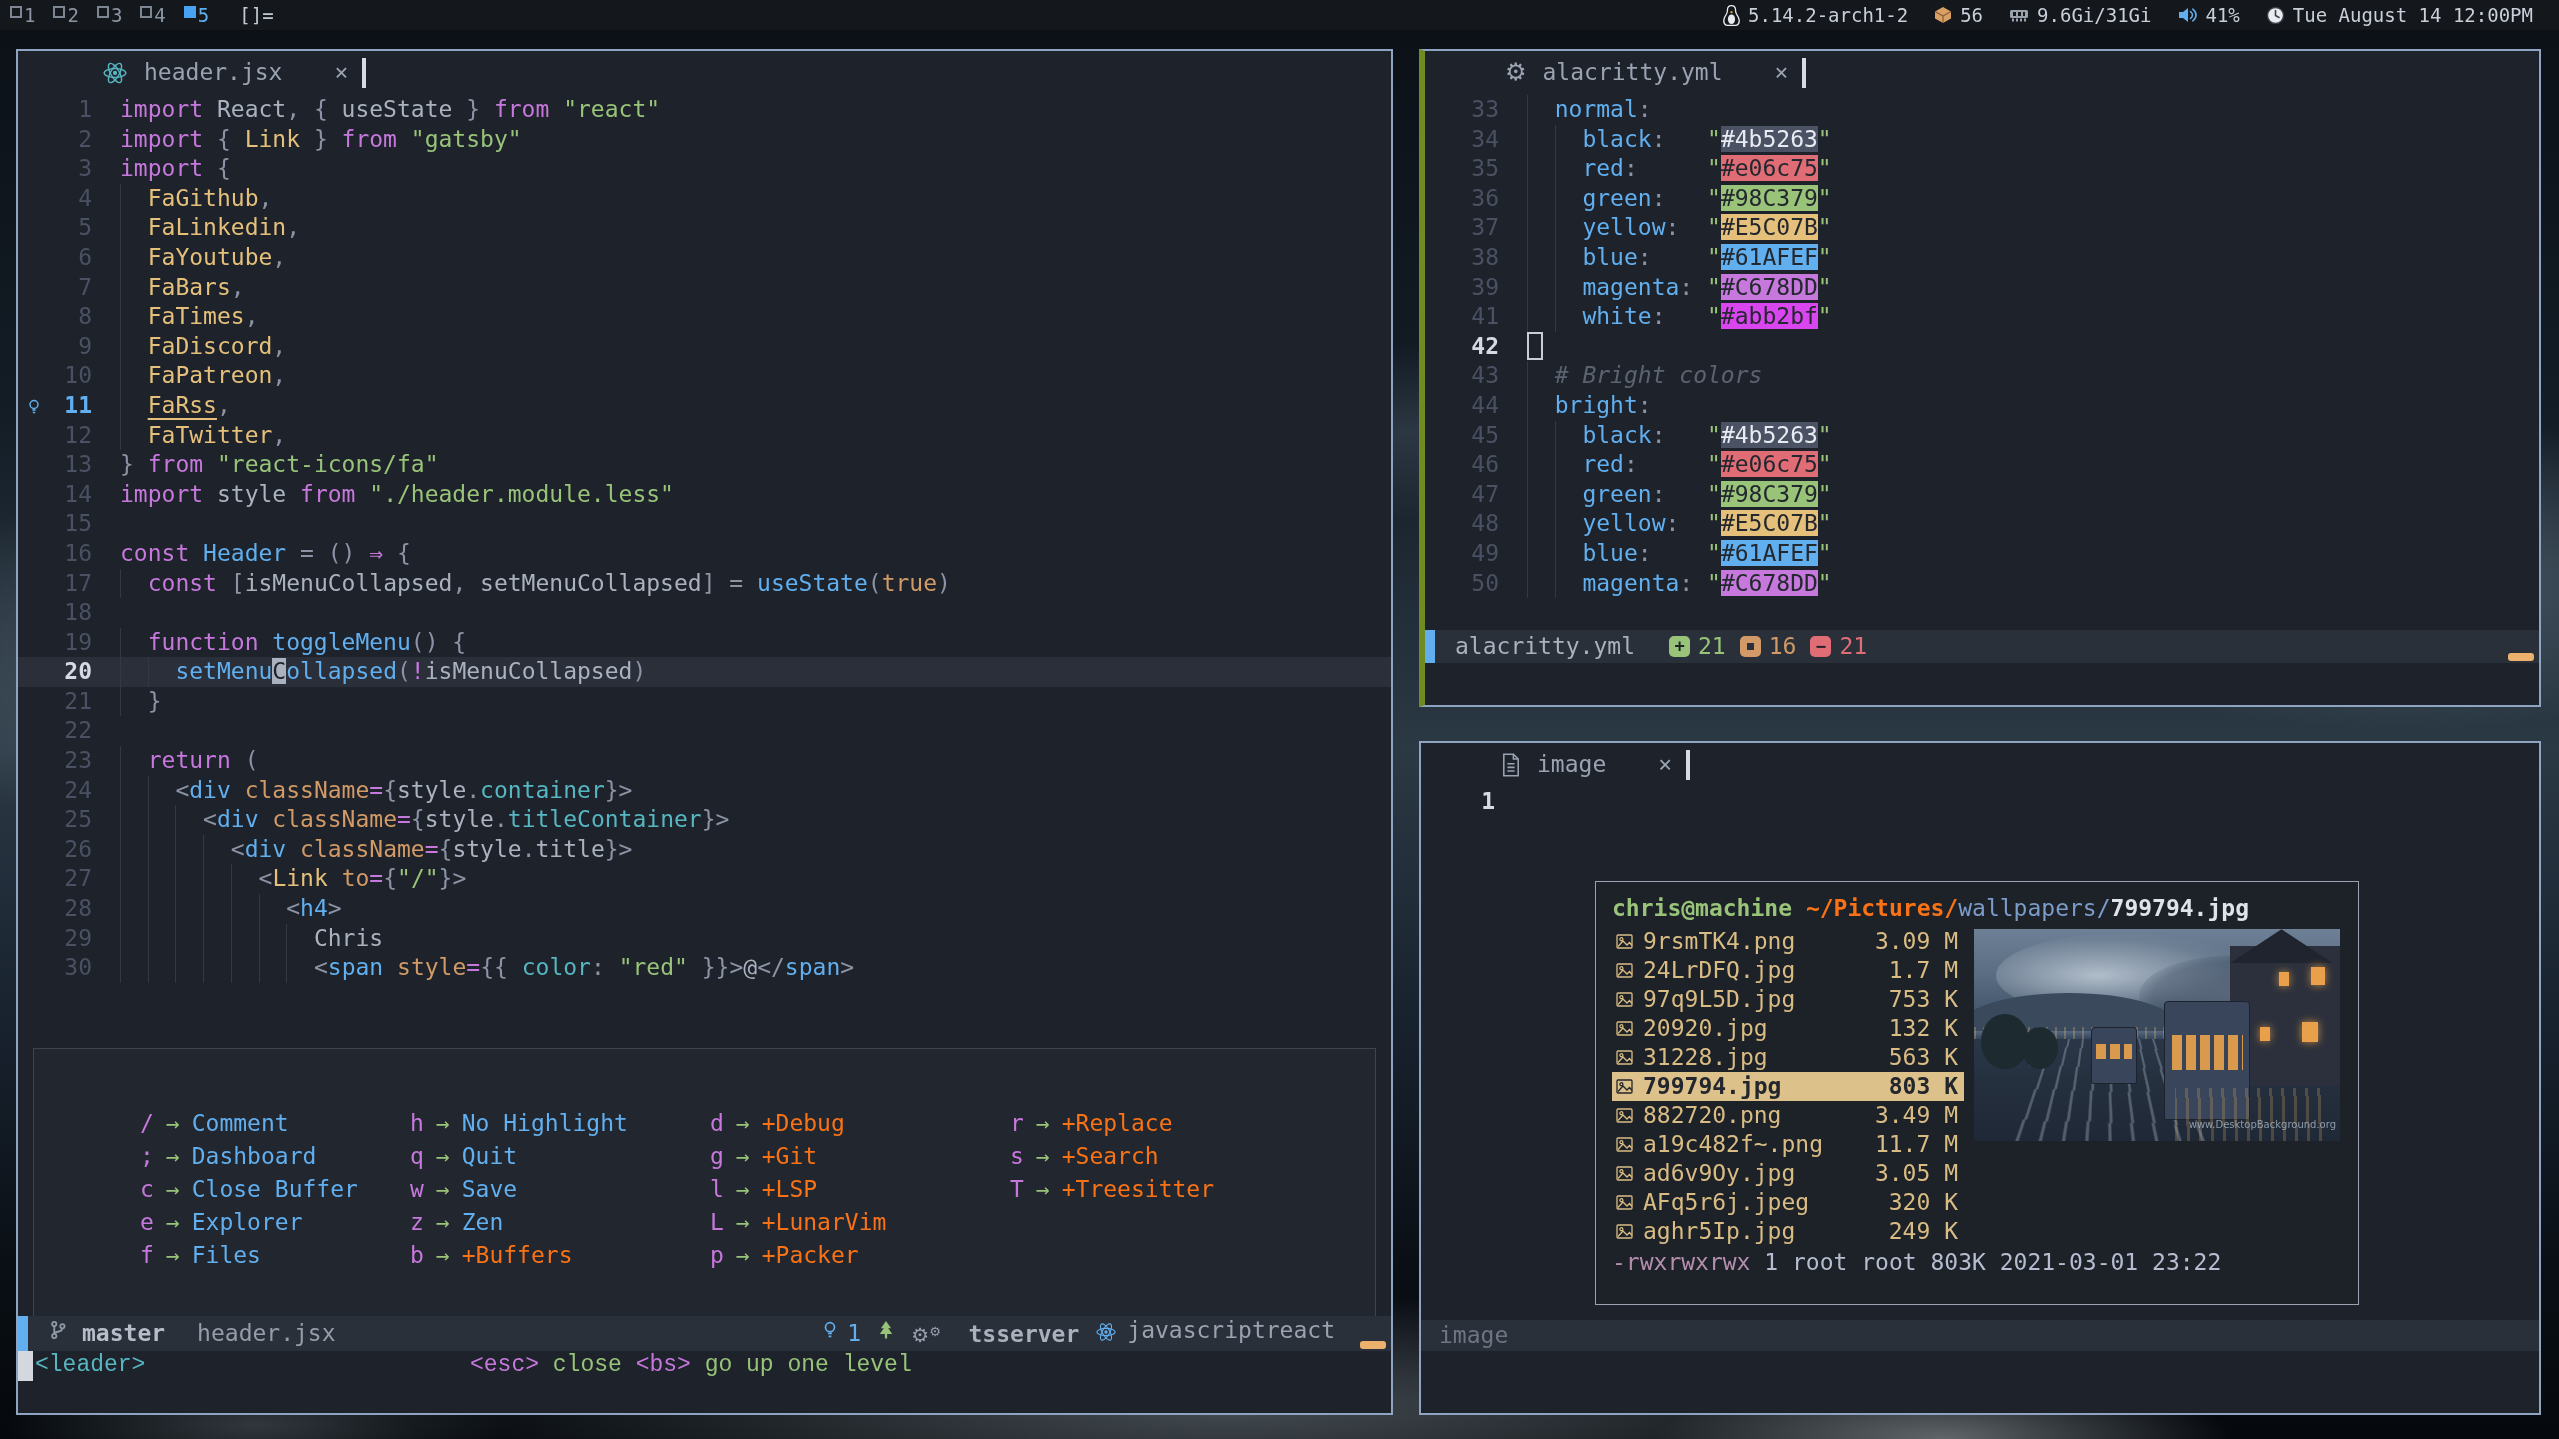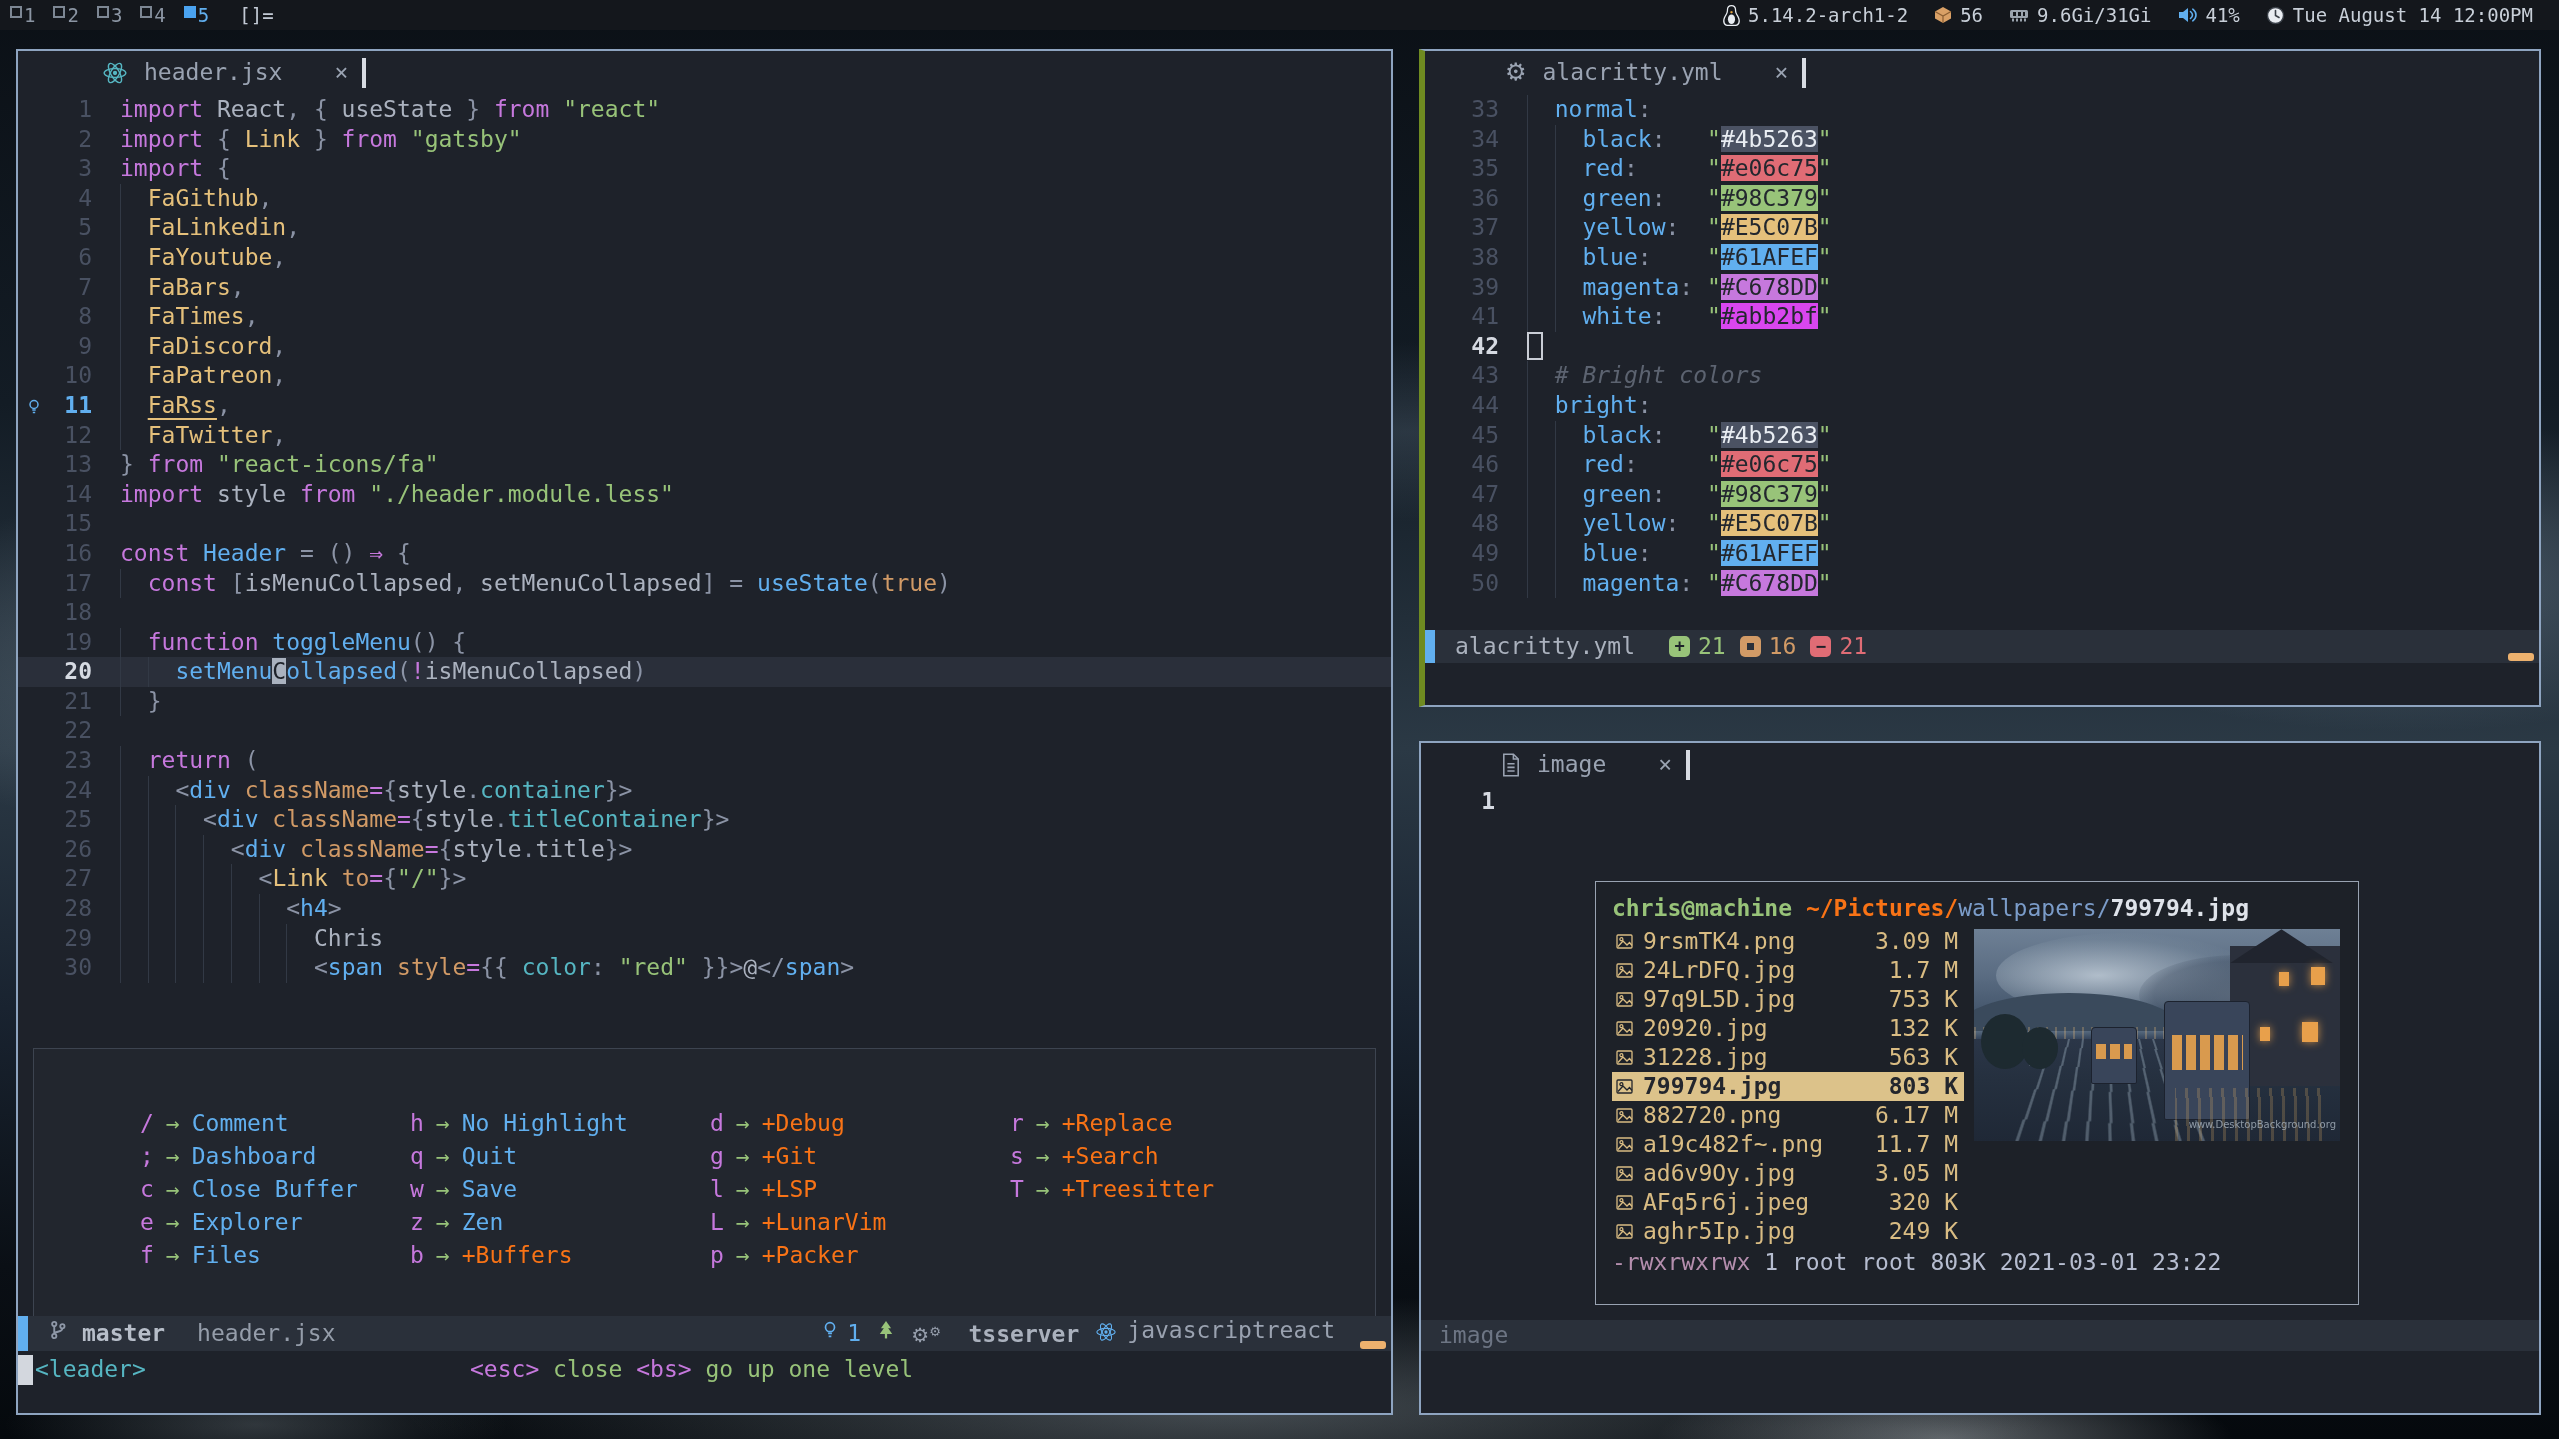--- a/index.html
+++ b/index.html
@@ -70,21 +70,21 @@
   .sl-right{margin-left:auto;display:flex;align-items:center;gap:16px;padding-right:56px;}
   .sl-diag{color:#61afef;display:flex;align-items:center;gap:8px;}
   .sl-lsp{font-weight:bold;color:#aab1bd;}
   .sl-ft{color:#9aa2b0;}
   .sl-dash{position:absolute;right:5px;bottom:2px;width:26px;height:8px;border-radius:3px;background:#edb16e;}
   .gearchar{color:#98a0ae;font-family:"DejaVu Sans","Liberation Sans",sans-serif;}
   .badge{width:21px;height:21px;border-radius:5px;display:inline-flex;align-items:center;justify-content:center;
     font-weight:bold;font-size:17px;color:#1e222a;flex:none;}
   .b-add{background:#98c379;} .b-chg{background:#d19a66;} .b-del{background:#e06c75;}
   .v-add{color:#98c379;margin:0 14px 0 8px;} .v-chg{color:#d19a66;margin:0 14px 0 8px;} .v-del{color:#e06c75;margin-left:8px;}
-  .cmdline{height:34px;display:flex;align-items:flex-end;flex:none;position:relative;white-space:pre;}
+  .cmdline{height:34px;display:flex;align-items:flex-start;flex:none;position:relative;white-space:pre;font-family:Liberation Mono, monospace;}
   .cmd-block{width:15px;height:30px;background:#d3d7de;flex:none;}
   .cmd-leader{color:#56b6c2;margin-left:2px;}
   .cmd-hints{position:absolute;left:452px;white-space:pre;}
   .hint-key{color:#c678dd;} .hint-desc{color:#98c379;}
   .spacerL{height:28px;flex:none;} .spacerS{height:14px;flex:none;}
   
   .preview{position:absolute;left:174px;top:108px;width:764px;height:424px;background:#1d2128;
     border:1px solid #99a3b2;box-sizing:border-box;padding:12px 16px;}
   .pv-header{white-space:pre;margin-bottom:4px;}
   .pv-user{color:#98c379;font-weight:bold;} .pv-dir1{color:#f97316;font-weight:bold;}
@@ -498,21 +498,21 @@
                 </svg></span><span class="fname">31228.jpg</span><span class="fsize">563 K</span></div>
             <div class="pv-row sel"><span class="fic"><svg width="17" height="15" viewBox="0 0 17 15" fill="none" stroke="currentColor" stroke-width="1.3">
                   <rect x="1" y="1" width="15" height="13" rx="1"></rect>
                   <circle cx="5.4" cy="5.2" r="1.5"></circle>
                   <path d="M2 12.5 7 7l4 4 2.5-2.5 2.5 3"></path>
                 </svg></span><span class="fname">799794.jpg</span><span class="fsize">803 K</span></div>
             <div class="pv-row"><span class="fic"><svg width="17" height="15" viewBox="0 0 17 15" fill="none" stroke="currentColor" stroke-width="1.3">
                   <rect x="1" y="1" width="15" height="13" rx="1"></rect>
                   <circle cx="5.4" cy="5.2" r="1.5"></circle>
                   <path d="M2 12.5 7 7l4 4 2.5-2.5 2.5 3"></path>
-                </svg></span><span class="fname">882720.png</span><span class="fsize">6.17 M</span></div>
+                </svg></span><span class="fname">882720.png</span><span class="fsize">3.49 M</span></div>
             <div class="pv-row"><span class="fic"><svg width="17" height="15" viewBox="0 0 17 15" fill="none" stroke="currentColor" stroke-width="1.3">
                   <rect x="1" y="1" width="15" height="13" rx="1"></rect>
                   <circle cx="5.4" cy="5.2" r="1.5"></circle>
                   <path d="M2 12.5 7 7l4 4 2.5-2.5 2.5 3"></path>
                 </svg></span><span class="fname">a19c482f~.png</span><span class="fsize">11.7 M</span></div>
             <div class="pv-row"><span class="fic"><svg width="17" height="15" viewBox="0 0 17 15" fill="none" stroke="currentColor" stroke-width="1.3">
                   <rect x="1" y="1" width="15" height="13" rx="1"></rect>
                   <circle cx="5.4" cy="5.2" r="1.5"></circle>
                   <path d="M2 12.5 7 7l4 4 2.5-2.5 2.5 3"></path>
                 </svg></span><span class="fname">ad6v9Oy.jpg</span><span class="fsize">3.05 M</span></div>

